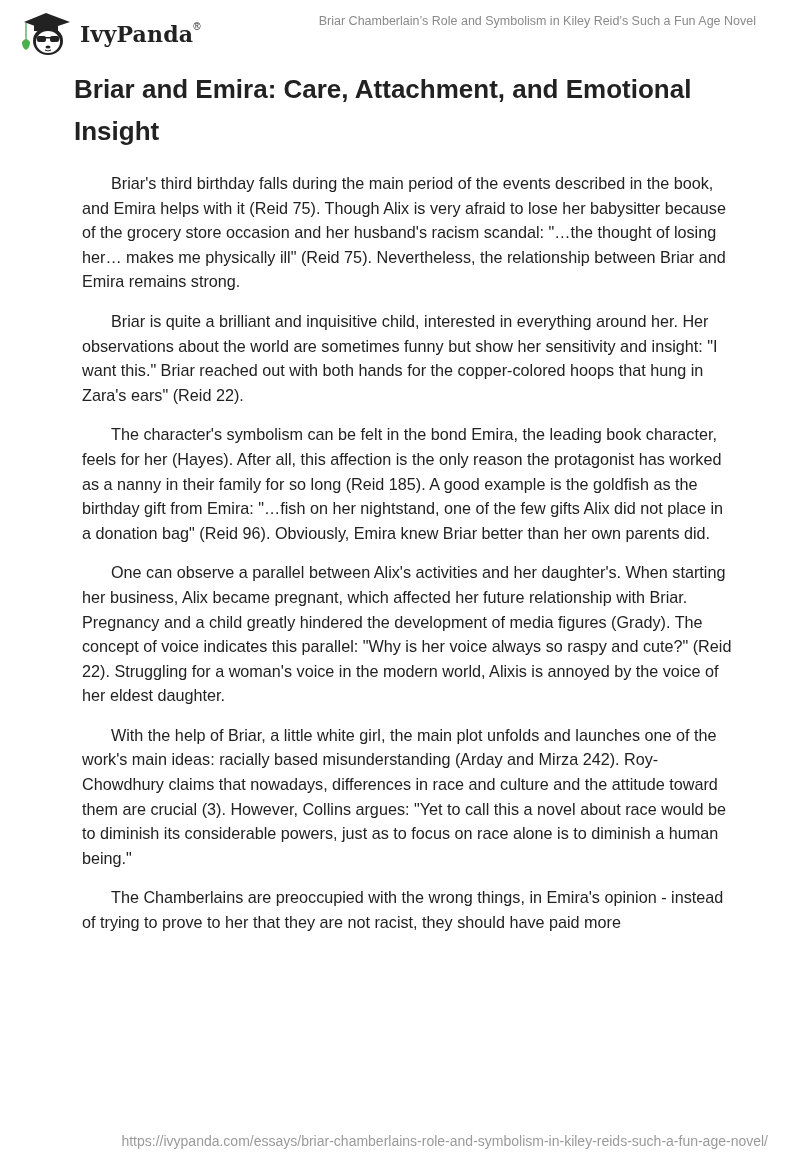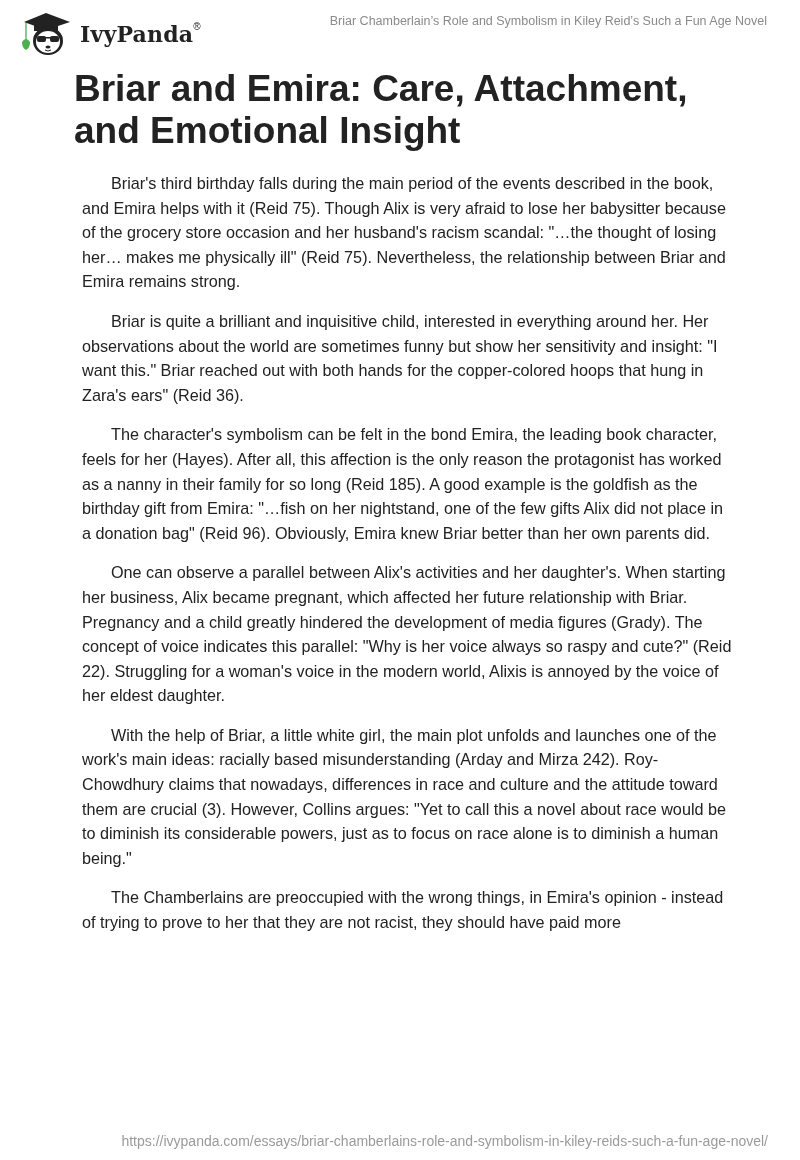--- a/index.html
+++ b/index.html
@@ -40,33 +40,33 @@
       font-size: 10px;
       vertical-align: super;
       position: relative;
       top: -4px;
       font-family: "Liberation Sans", sans-serif;
       font-weight: normal;
     }
     .doc-title {
       position: absolute;
       top: 14px;
-      right: 33px;
+      right: 44px;
       font-size: 12.5px;
       color: #8a8a8a;
       white-space: nowrap;
     }
     .content {
       position: absolute;
       top: 68px;
       left: 74px;
       width: 660px;
     }
     h2 {
-      font-size: 37px;
+      font-size: 26px;
       font-weight: bold;
       line-height: 42px;
       margin: 0 0 19px 0;
       color: #222222;
     }
     p {
       font-size: 16.2px;
       line-height: 24.6px;
       margin: 0 0 15px 8px;
       text-indent: 29px;
@@ -108,21 +108,21 @@
     </svg>
     <span class="logo-text"><span>IvyPanda</span><span class="logo-reg">®</span></span>
   </div>
   <div class="doc-title">Briar Chamberlain’s Role and Symbolism in Kiley Reid’s Such a Fun Age Novel</div>
 </div>
 
 <div class="content">
   <section>
     <h2>Briar and Emira: Care, Attachment, and Emotional Insight</h2>
     <p>Briar's third birthday falls during the main period of the events described in the book, and Emira helps with it (Reid 75). Though Alix is very afraid to lose her babysitter because of the grocery store occasion and her husband's racism scandal: "…the thought of losing her… makes me physically ill" (Reid 75). Nevertheless, the relationship between Briar and Emira remains strong.</p>
-    <p>Briar is quite a brilliant and inquisitive child, interested in everything around her. Her observations about the world are sometimes funny but show her sensitivity and insight: "I want this." Briar reached out with both hands for the copper-colored hoops that hung in Zara's ears" (Reid 36).</p>
+    <p>Briar is quite a brilliant and inquisitive child, interested in everything around her. Her observations about the world are sometimes funny but show her sensitivity and insight: "I want this." Briar reached out with both hands for the copper-colored hoops that hung in Zara's ears" (Reid 22).</p>
     <p>The character's symbolism can be felt in the bond Emira, the leading book character, feels for her (Hayes). After all, this affection is the only reason the protagonist has worked as a nanny in their family for so long (Reid 185). A good example is the goldfish as the birthday gift from Emira: "…fish on her nightstand, one of the few gifts Alix did not place in a donation bag" (Reid 96). Obviously, Emira knew Briar better than her own parents did.</p>
     <p>One can observe a parallel between Alix's activities and her daughter's. When starting her business, Alix became pregnant, which affected her future relationship with Briar. Pregnancy and a child greatly hindered the development of media figures (Grady). The concept of voice indicates this parallel: "Why is her voice always so raspy and cute?" (Reid 22). Struggling for a woman's voice in the modern world, Alixis is annoyed by the voice of her eldest daughter.</p>
   </section>
   <section>
     <p>With the help of Briar, a little white girl, the main plot unfolds and launches one of the work's main ideas: racially based misunderstanding (Arday and Mirza 242). Roy-Chowdhury claims that nowadays, differences in race and culture and the attitude toward them are crucial (3). However, Collins argues: "Yet to call this a novel about race would be to diminish its considerable powers, just as to focus on race alone is to diminish a human being."</p>
     <p>The Chamberlains are preoccupied with the wrong things, in Emira's opinion - instead of trying to prove to her that they are not racist, they should have paid more</p>
   </section>
 </div>
 
 <div class="footer-url">https://ivypanda.com/essays/briar-chamberlains-role-and-symbolism-in-kiley-reids-such-a-fun-age-novel/</div>

